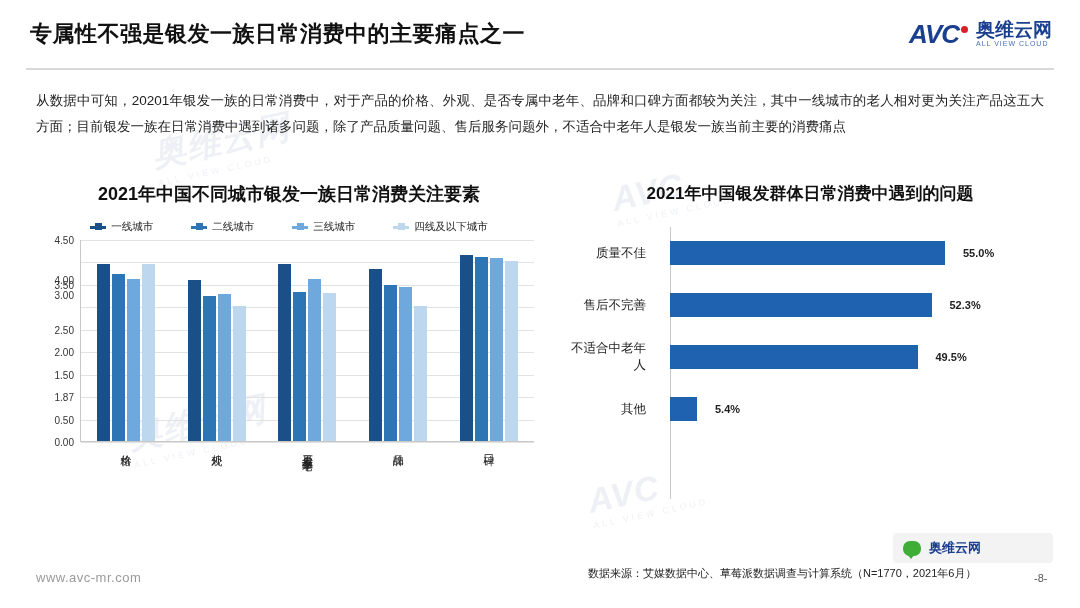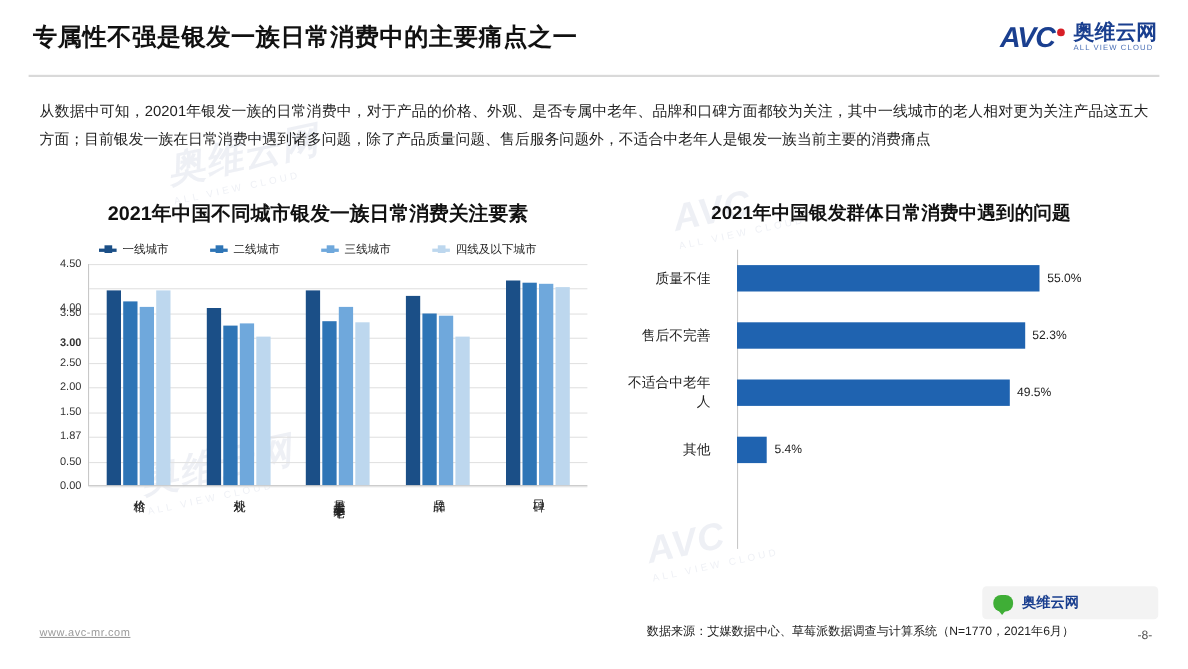--- a/index.html
+++ b/index.html
@@ -120,33 +120,33 @@
   .hbar-chart { position: relative; width: 500px; height: 290px; padding-top: 8px; }
   .hrow {
     display: flex; align-items: center; height: 52px;
   }
   .hrow-label {
     width: 110px; text-align: right; font-size: 12.5px; color: #1f1f1f;
     padding-right: 24px;
   }
   .hbar-area { flex: 1; display: flex; align-items: center; position: relative; height: 100%; }
   .hbar { height: 24px; background: #1f63b0; }
-  .hbar-value { font-size: 11px; color: #222; margin-left: 7px; white-space: nowrap; }
+  .hbar-value { font-size: 11px; color: #222; margin-left: 18px; white-space: nowrap; font-weight: bold; }
   .hbase {
     position: absolute; left: 110px; top: 8px; bottom: 10px; width: 1px; background: #c8c8c8;
   }
 
   
   .source {
     position: absolute; top: 566px; left: 588px;
     font-size: 11px; color: #222;
   }
   .site {
     position: absolute; top: 570px; left: 36px;
-    font-size: 10px; color: #9a9a9a; letter-spacing: 0.5px; text-decoration: underline;
+    font-size: 13px; color: #9a9a9a; letter-spacing: 0.5px;
   }
   .page-num {
     position: absolute; top: 572px; left: 1034px;
     font-size: 11px; color: #555;
   }
 
   
   .wechat-badge {
     position: absolute; top: 533px; left: 893px; width: 160px; height: 30px;
     background: #f3f3f3; border-radius: 4px;
@@ -236,21 +236,21 @@
         </div>
       </div>
     <div class="grouped-chart">
       <div class="gy-axis" id="gyaxis">
           <div class="gy-label" style="top: 202px;">0.00</div>
           <div class="gy-label" style="top: 179.556px;">0.50</div>
           <div class="gy-label" style="top: 157.111px;">1.87</div>
           <div class="gy-label" style="top: 134.667px;">1.50</div>
           <div class="gy-label" style="top: 112.222px;">2.00</div>
           <div class="gy-label" style="top: 89.7778px;">2.50</div>
-          <div class="gy-label" style="top: 72px; font-weight: bold;">3.00</div>
+          <div class="gy-label" style="top: 55px;">3.00</div>
           <div class="gy-label" style="top: 44.8889px;">3.50</div>
           <div class="gy-label" style="top: 40px; text-align: right;">4.00</div>
           <div class="gy-label" style="top: 0px;">4.50</div>
         </div>
       <div class="plot">
         <div id="gridlines">
             <div class="gridline" style="top: 202px;"></div>
             <div class="gridline" style="top: 179.556px;"></div>
             <div class="gridline" style="top: 157.111px;"></div>
             <div class="gridline" style="top: 134.667px;"></div>

